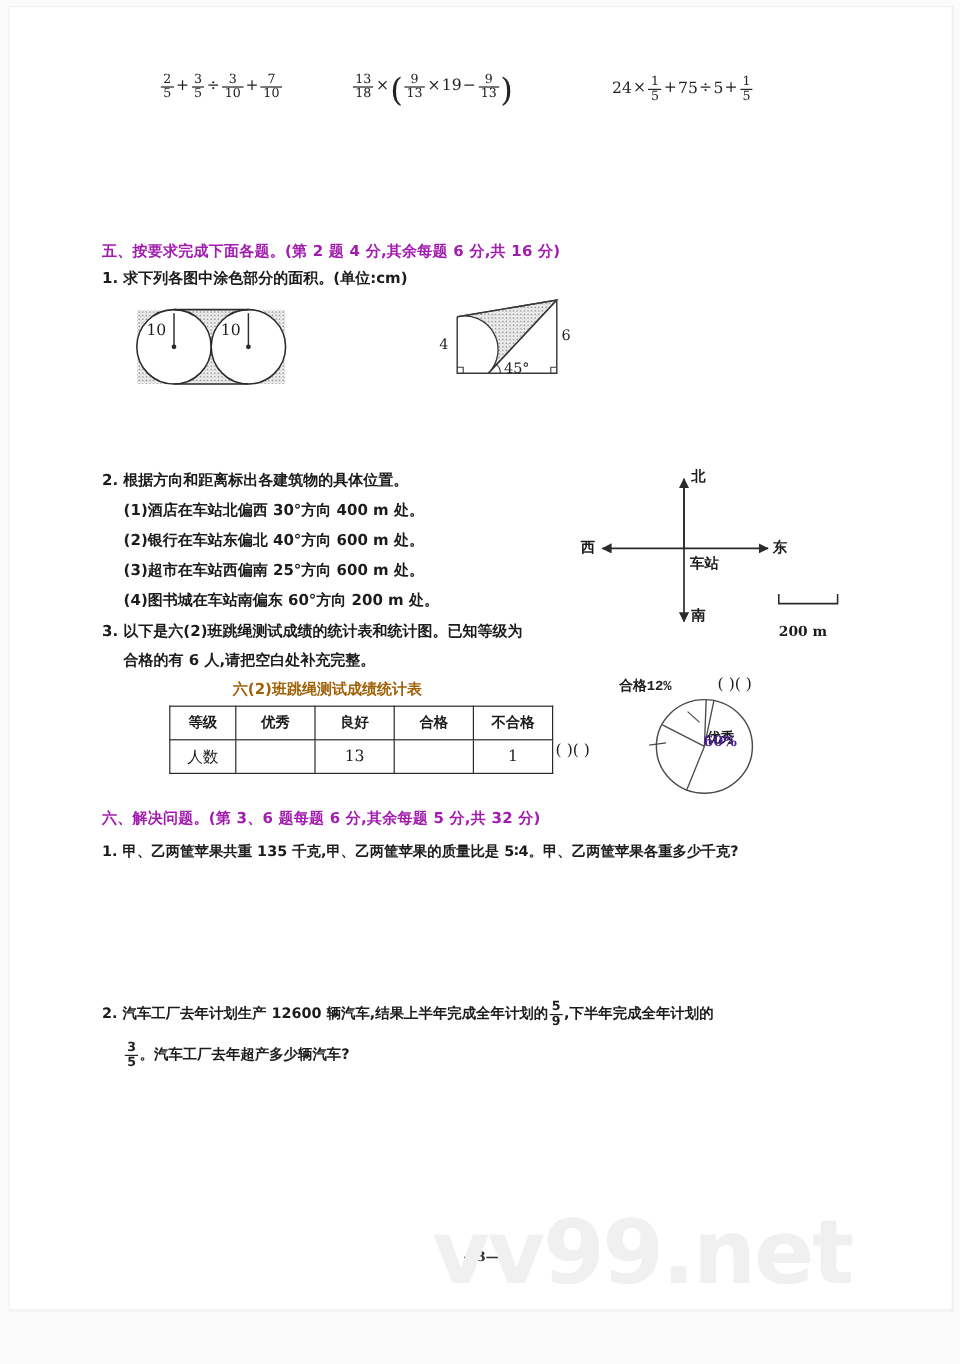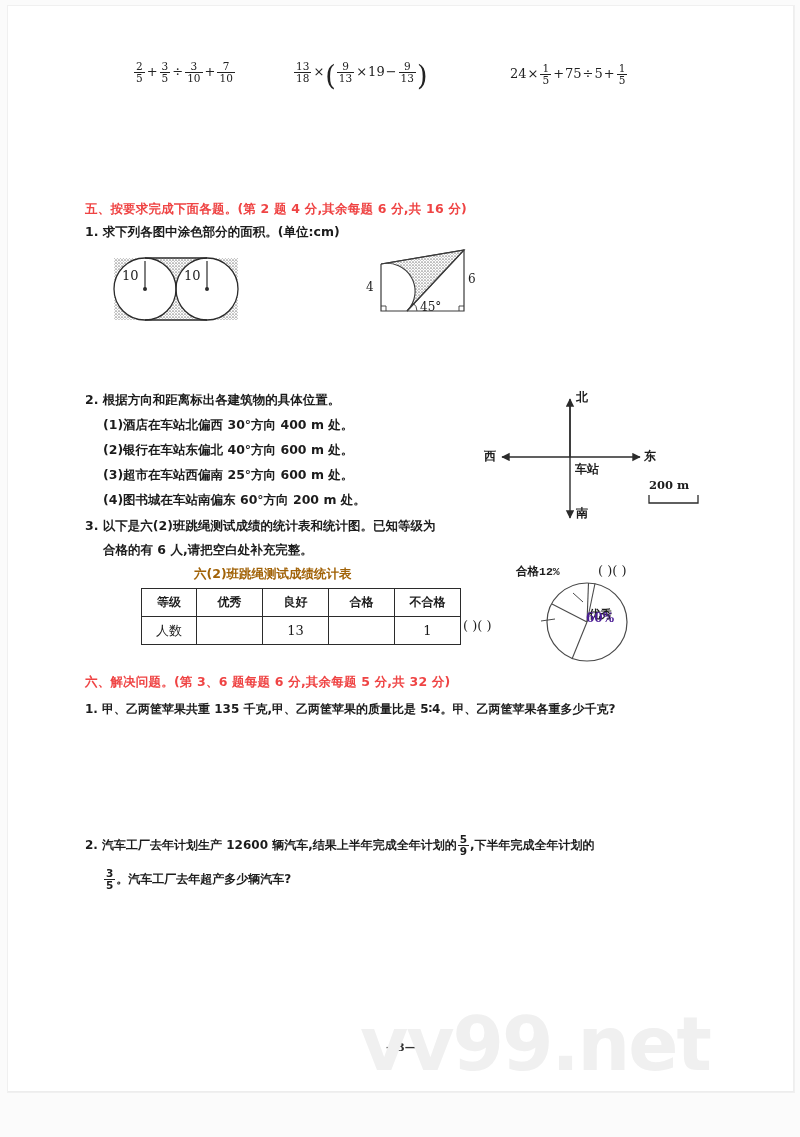--- a/index.html
+++ b/index.html
@@ -23,21 +23,21 @@
   }
   .watermark{
     position:absolute;left:352px;top:995px;
     font-size:74px;font-weight:bold;color:#f0f0f0;
     font-family:"DejaVu Sans","Liberation Sans",sans-serif;
     letter-spacing:-2px;white-space:nowrap;
     user-select:none;
   }
   .content{position:absolute;left:0;top:0;width:786px;height:1086px;}
   .sec-head{
-    position:absolute;font-size:12.5px;font-weight:bold;color:#ef4444;
+    position:absolute;font-size:12.5px;font-weight:bold;color:#a21caf;
     letter-spacing:.2px;white-space:nowrap;
   }
   .q-line{
     position:absolute;font-size:12.5px;color:#1c1c1c;white-space:nowrap;
     font-weight:bold;
   }
 
   
   .frac{
     display:inline-block;vertical-align:-0.55em;
@@ -62,20 +62,21 @@
 
   
   .compass{position:absolute;}
   .compass-lbl{
     position:absolute;font-size:12px;font-weight:bold;color:#1c1c1c;
   }
   .scalebar{position:absolute;}
   .scale-txt{
     position:absolute;font-size:11.5px;color:#1c1c1c;font-weight:bold;
     font-family:"DejaVu Serif","Liberation Serif",serif;
+    margin-top:41px;
   }
 
   
   .tbl-title{
     position:absolute;font-size:12.5px;font-weight:bold;color:#a16207;
     white-space:nowrap;
     margin-left:23px;
   }
   table.stat{
     position:absolute;border-collapse:collapse;

